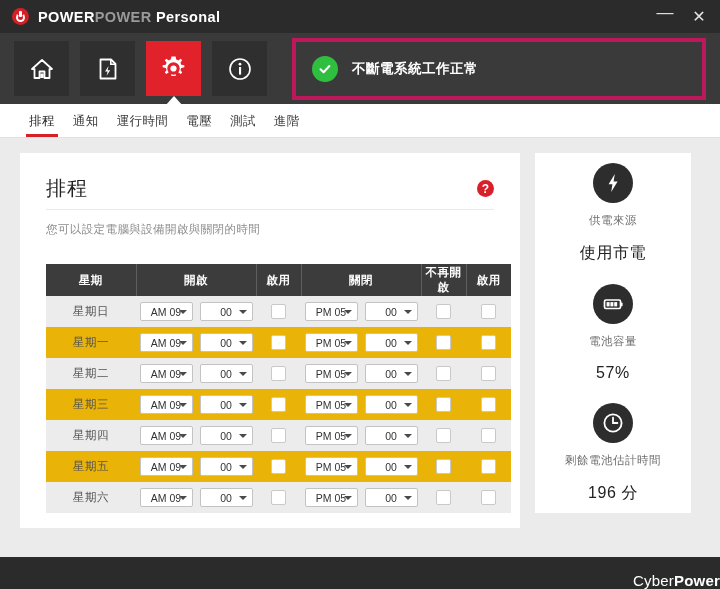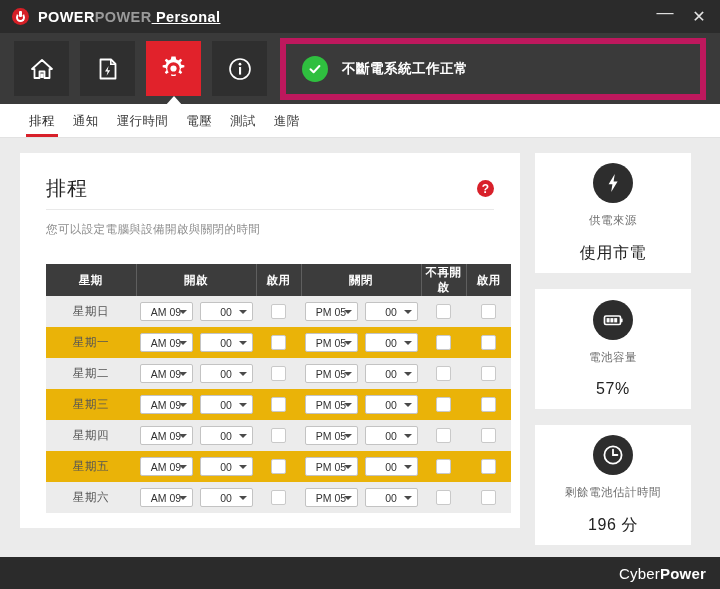--- a/index.html
+++ b/index.html
@@ -67,21 +67,21 @@
     border-radius: 50%;
     box-sizing: border-box;
   }
   .brand-text {
     font-size: 14.5px;
     letter-spacing: .4px;
     white-space: nowrap;
   }
   .brand-text .b1 { color: #ffffff; font-weight: bold; }
   .brand-text .b2 { color: #9a9a9a; font-weight: bold; }
-  .brand-text .b3 { color: #ffffff; font-weight: bold; text-decoration: underline; }
+  .brand-text .b3 { color: #ffffff; font-weight: bold; }
   .win-controls {
     margin-left: auto;
     display: flex;
     align-items: center;
     height: 100%;
   }
   .win-btn {
     width: 34px;
     height: 33px;
     display: flex;
@@ -125,27 +125,27 @@
     bottom: -10px;
     transform: translateX(-50%);
     width: 0; height: 0;
     border-left: 9px solid transparent;
     border-right: 9px solid transparent;
     border-bottom: 10px solid #ffffff;
   }
   .status-box {
     flex: 1 1 auto;
     height: 62px;
-    border: 6px solid #be185d;
+    border: 4px solid #be185d;
     background: #3a3a3a;
     display: flex;
     align-items: center;
     padding: 0 16px;
     gap: 14px;
-    margin-left: 2px;
+    margin-left: 14px;
     box-sizing: border-box;
   }
   .status-dot {
     width: 26px;
     height: 26px;
     border-radius: 50%;
     background: #2fbf3f;
     display: flex;
     align-items: center;
     justify-content: center;
@@ -303,21 +303,20 @@
     box-sizing: border-box;
     cursor: pointer;
     vertical-align: middle;
   }
 
   
   .sidebar {
     width: 156px;
     display: flex;
     flex-direction: column;
-    gap: 16px;
     flex: 0 0 auto;
   }
   .card {
     background: #ffffff;
     height: 120px;
     display: flex;
     flex-direction: column;
     align-items: center;
     justify-content: center;
     gap: 0;
@@ -342,23 +341,22 @@
     color: #222222;
     letter-spacing: .6px;
     margin-top: 15px;
   }
 
   
   .footer {
     height: 32px;
     background: #2b2b2b;
     display: flex;
-    align-items: center;
+    align-items: flex-end;
     justify-content: flex-end;
-    padding-right: 14px;
     flex: 0 0 auto;
   }
   .footer-logo { font-size: 15px; letter-spacing: .2px; }
   .footer-logo .f1 { color: #ffffff; }
   .footer-logo .f2 { color: #ffffff; font-weight: bold; }
 </style>
 </head>
 <body>
 
 <div class="app">

